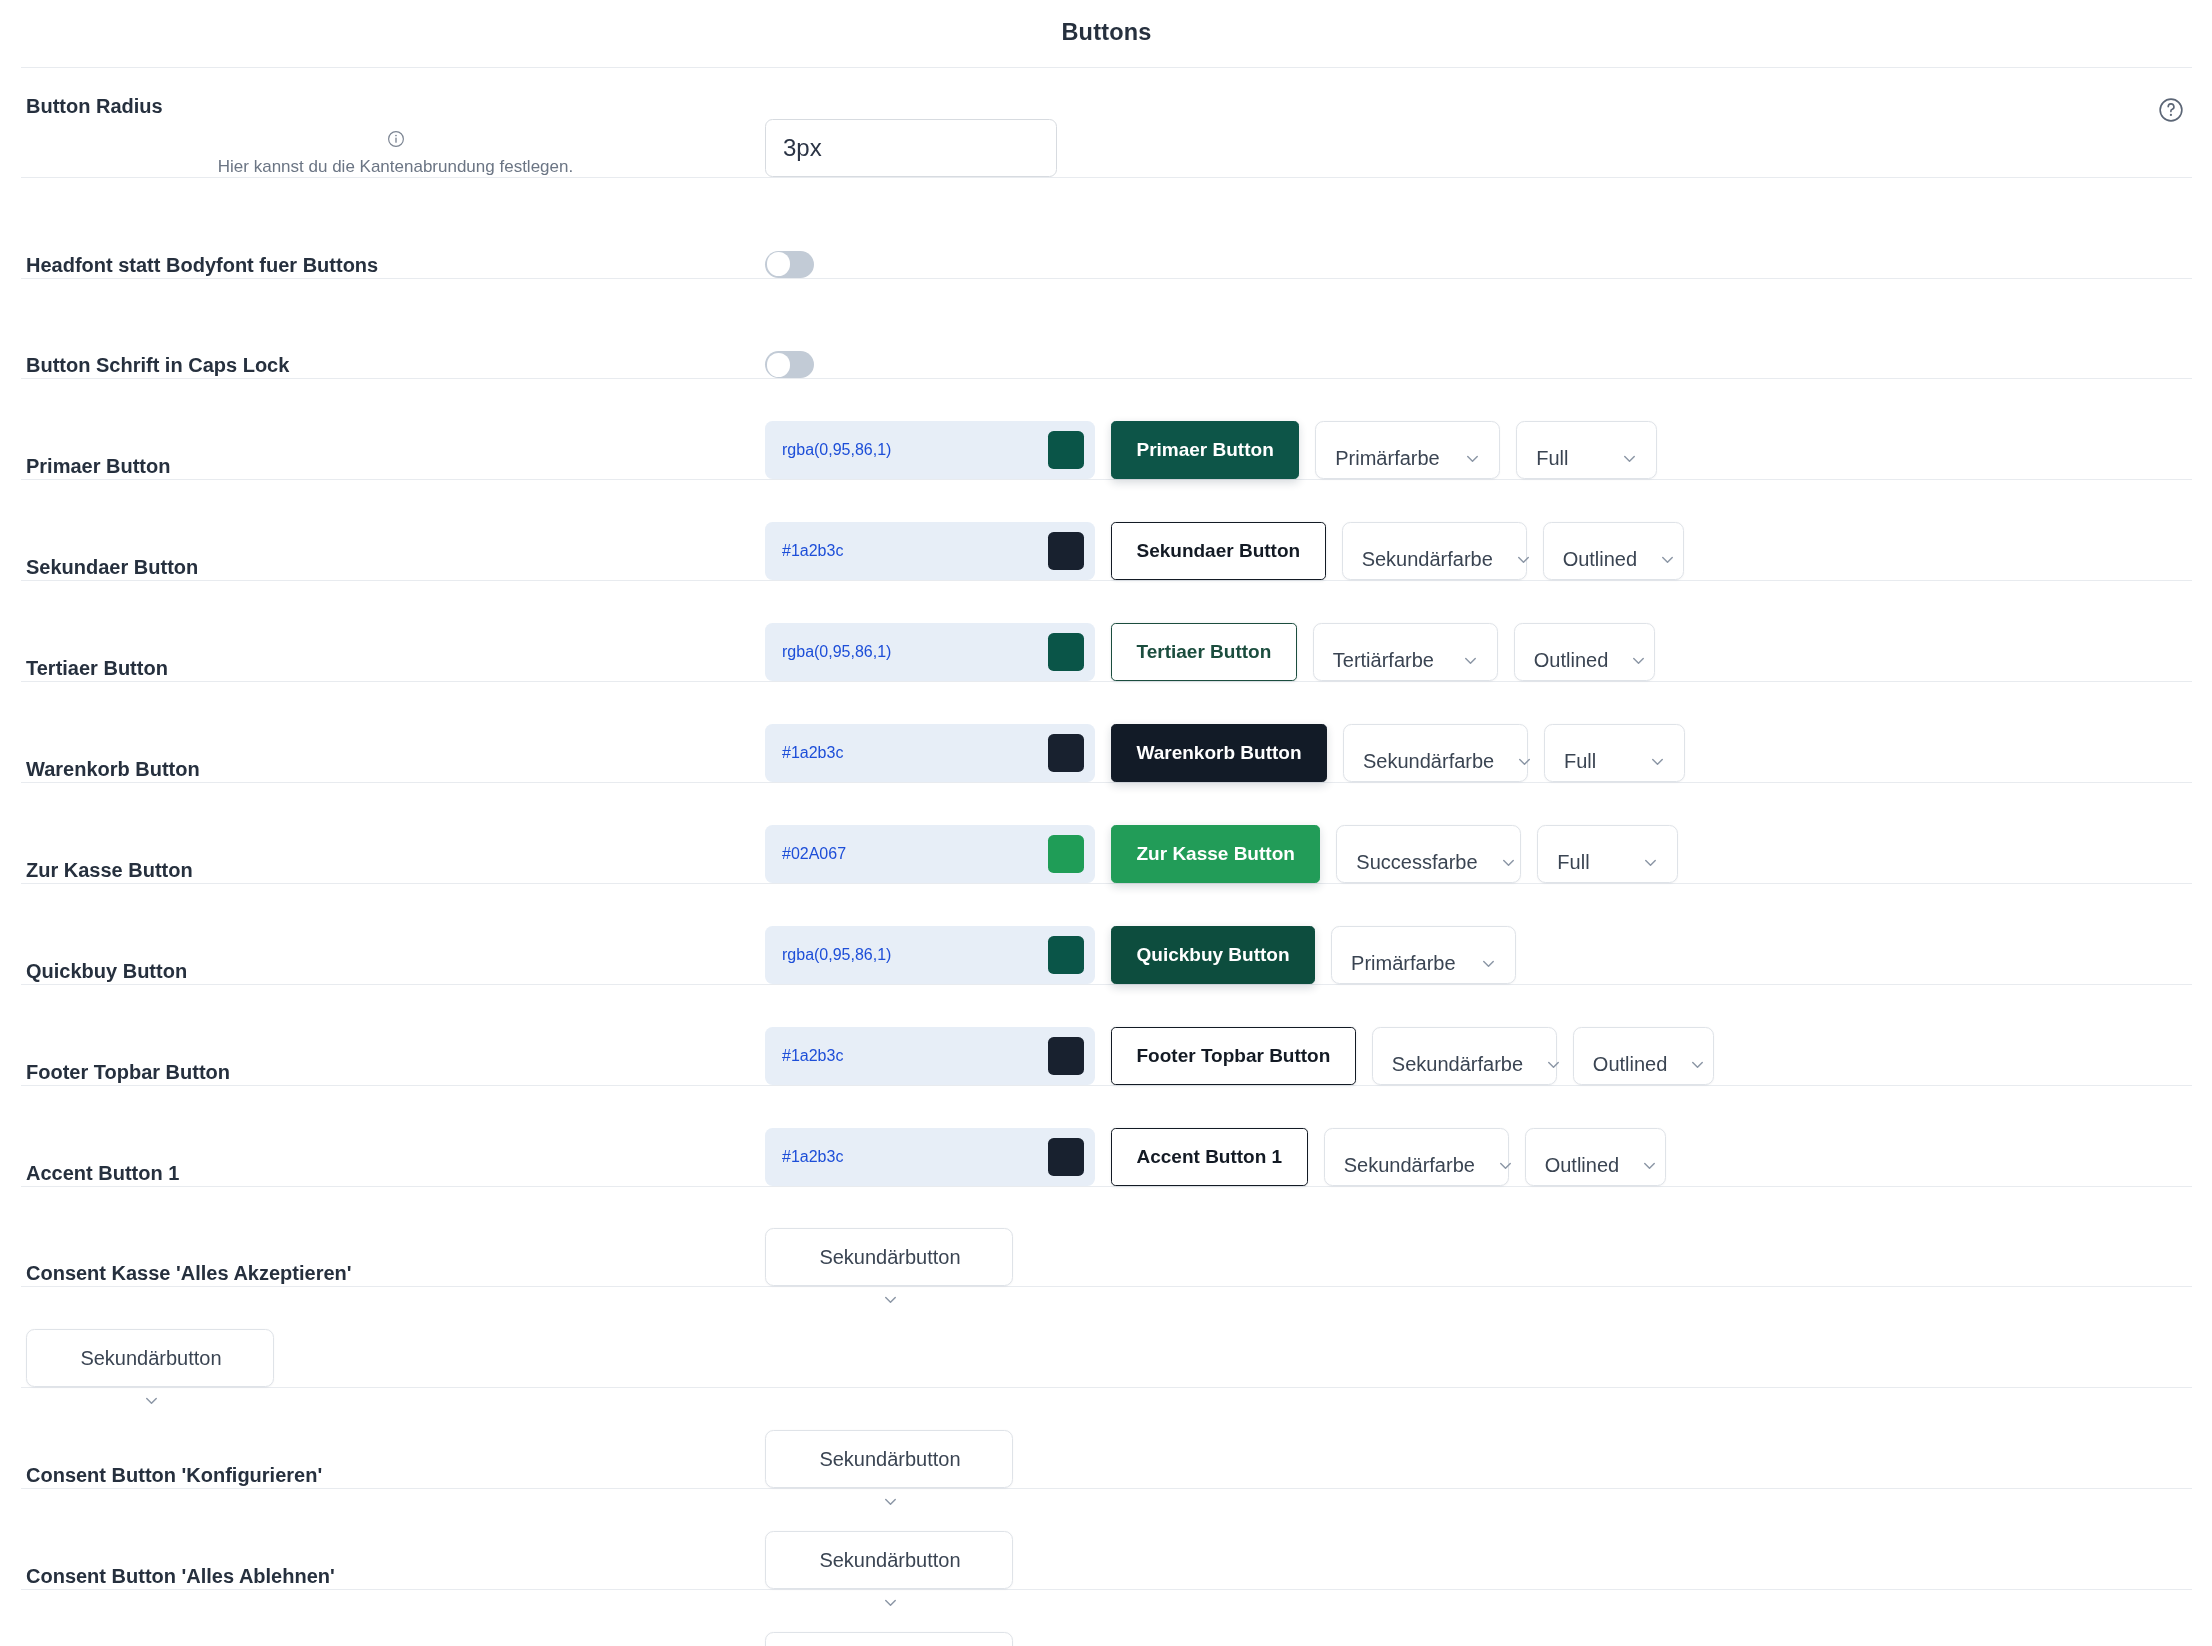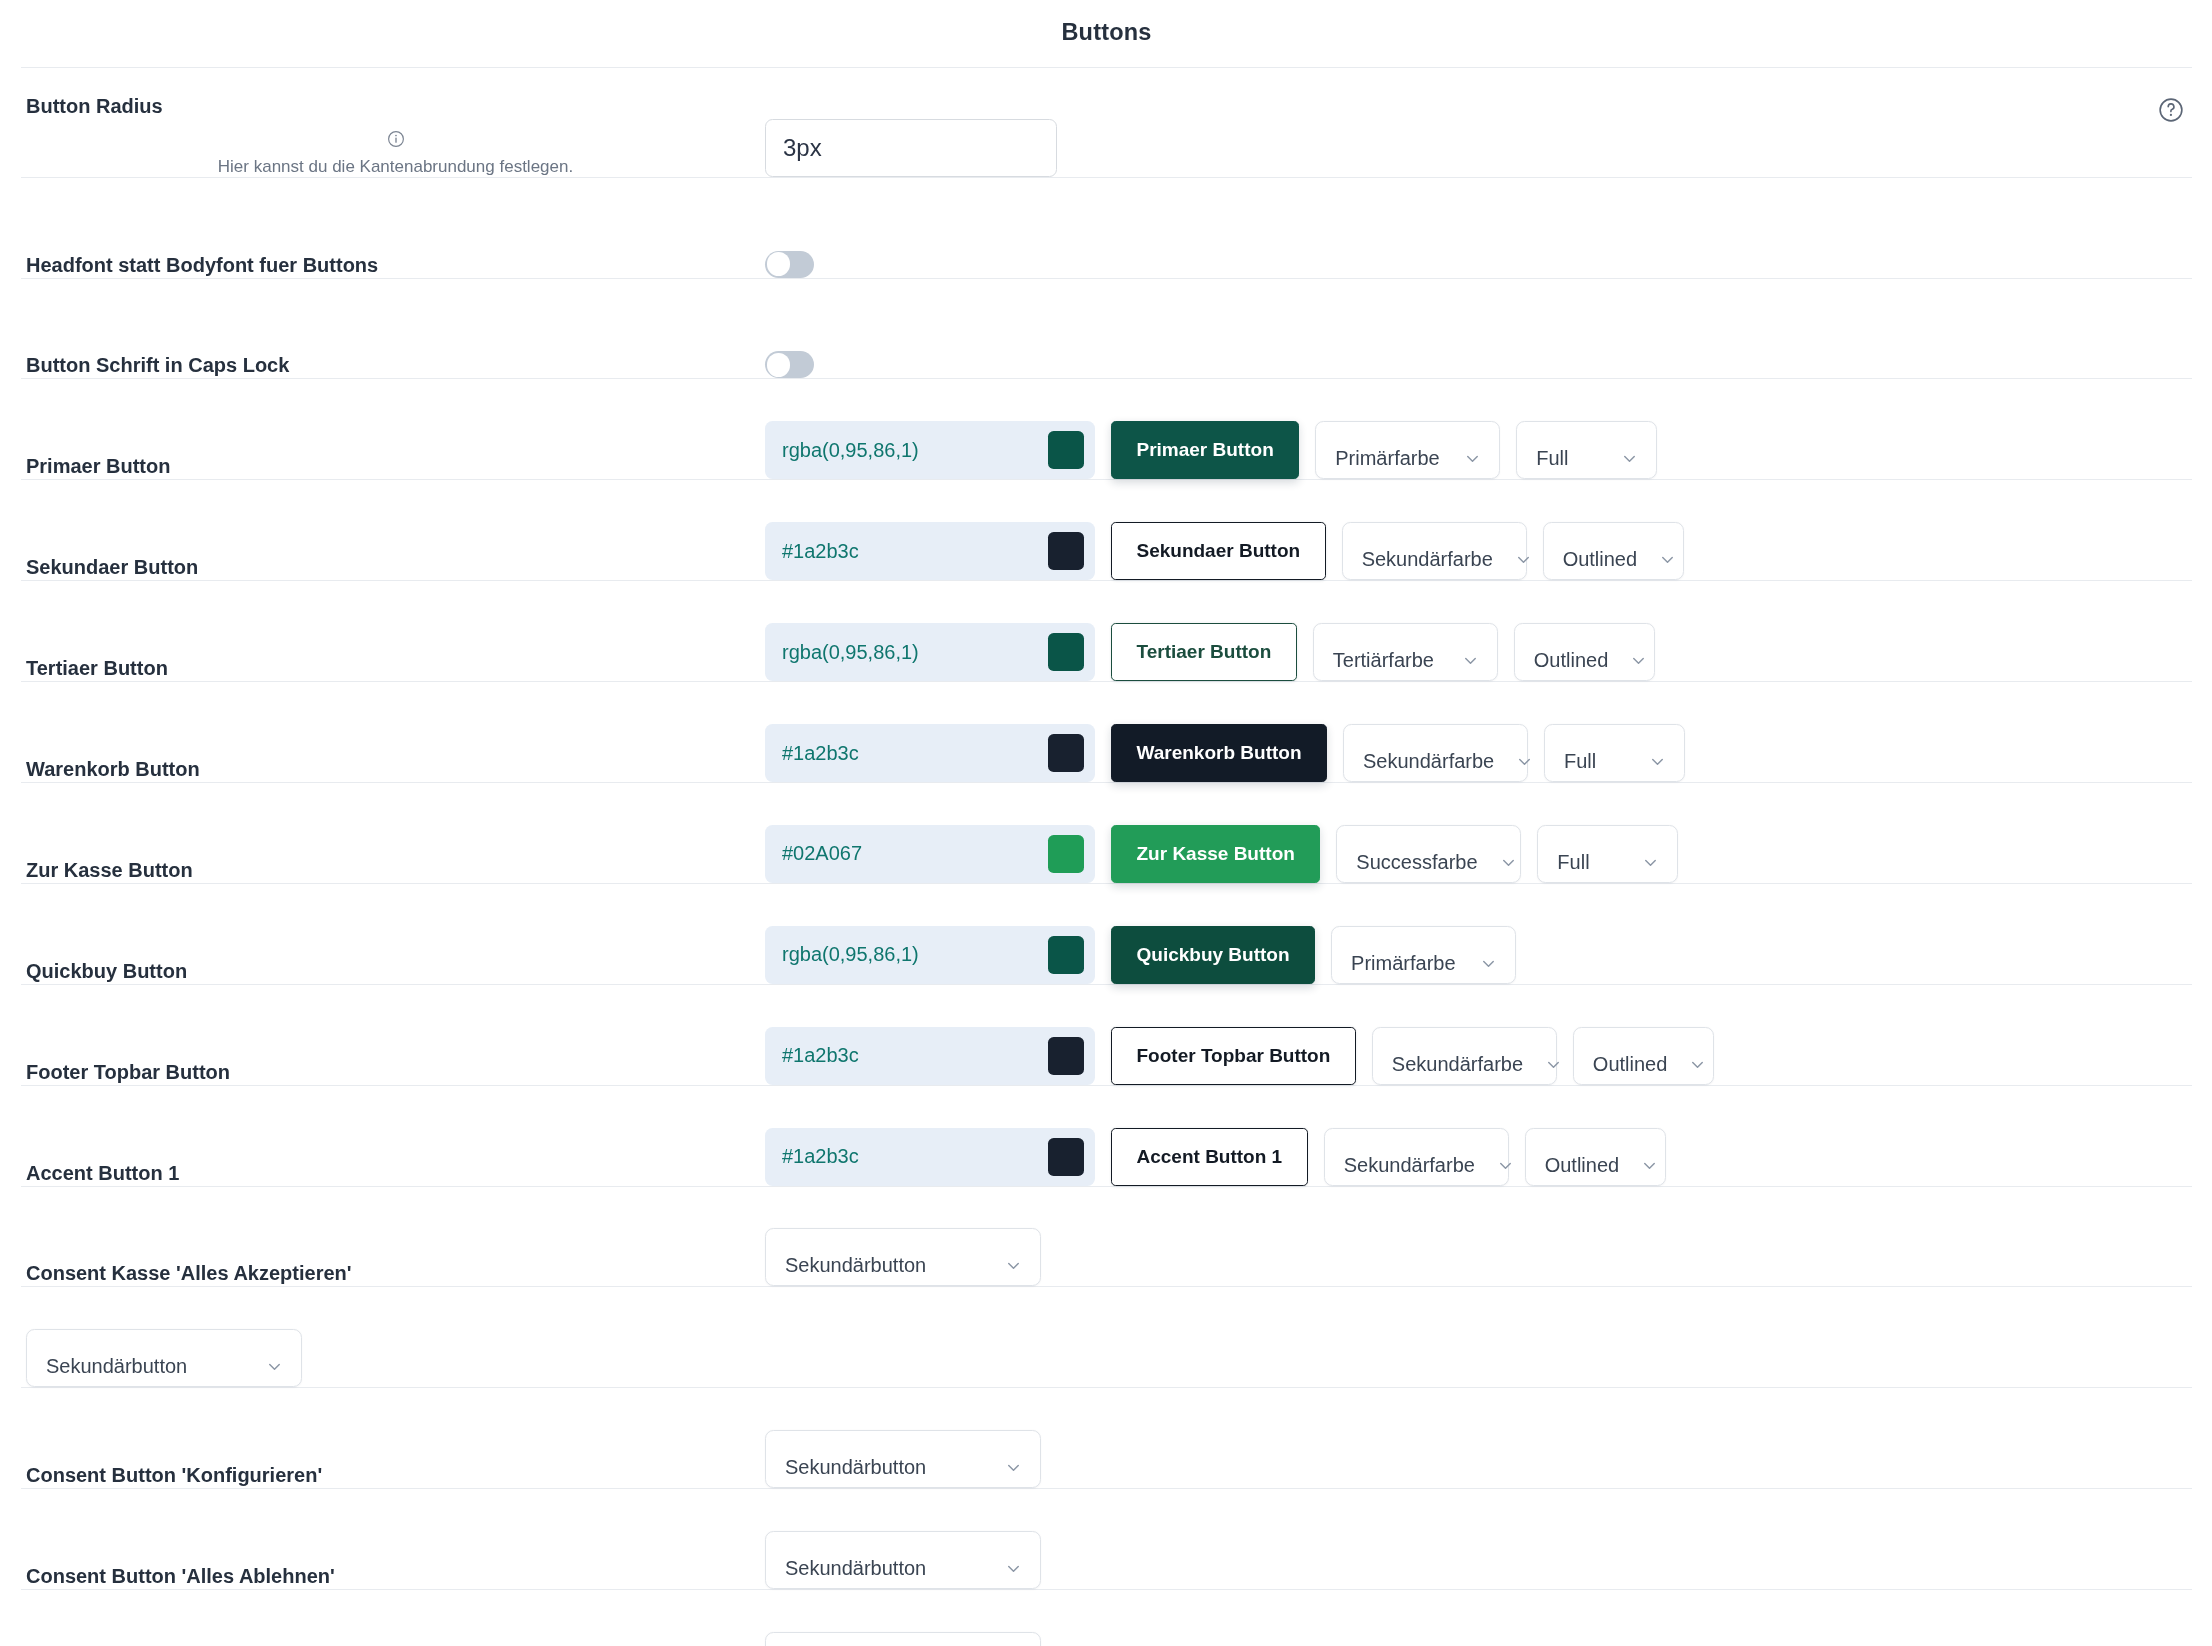--- a/index.html
+++ b/index.html
@@ -129,22 +129,22 @@
     height: 58px;
     border-radius: 7.5px;
     background: #e7eef7;
     display: flex;
     align-items: center;
     justify-content: space-between;
     padding: 0 11.3px 0 17px;
     flex: 0 0 330px;
   }
   .color-value {
-    font-size: 20px;
-    color: #0f766e;
+    font-size: 16px;
+    color: #1d4ed8;
   }
   .color-swatch {
     width: 36px;
     height: 38px;
     border-radius: 5.6px;
     flex: 0 0 36px;
   }
 
   
   .pv-btn {
@@ -184,21 +184,21 @@
     padding: 17px 17px 0 19px;
     font-size: 20px;
     color: #3a4452;
     cursor: pointer;
     box-shadow: 0 0.9px 1.9px rgba(20,35,55,0.04);
     white-space: nowrap;
   }
   .select .chev { flex: 0 0 auto; display: inline-flex; }
   .select.w-color { width: 185px; }
   .select.w-variant { width: 136px; }
-  .select.w-consent { width: 276px; }
+  .select.w-consent { width: 248px; flex-direction: column; }
 
   
   .row.consent .row-control-col { padding-top: 22.6px; }
   .row.consent .row-label-col { padding-top: 28px; }
 
   .help-btn {
     width: 28px; height: 28px;
     display: inline-flex; align-items: center; justify-content: center;
     cursor: pointer;
   }

